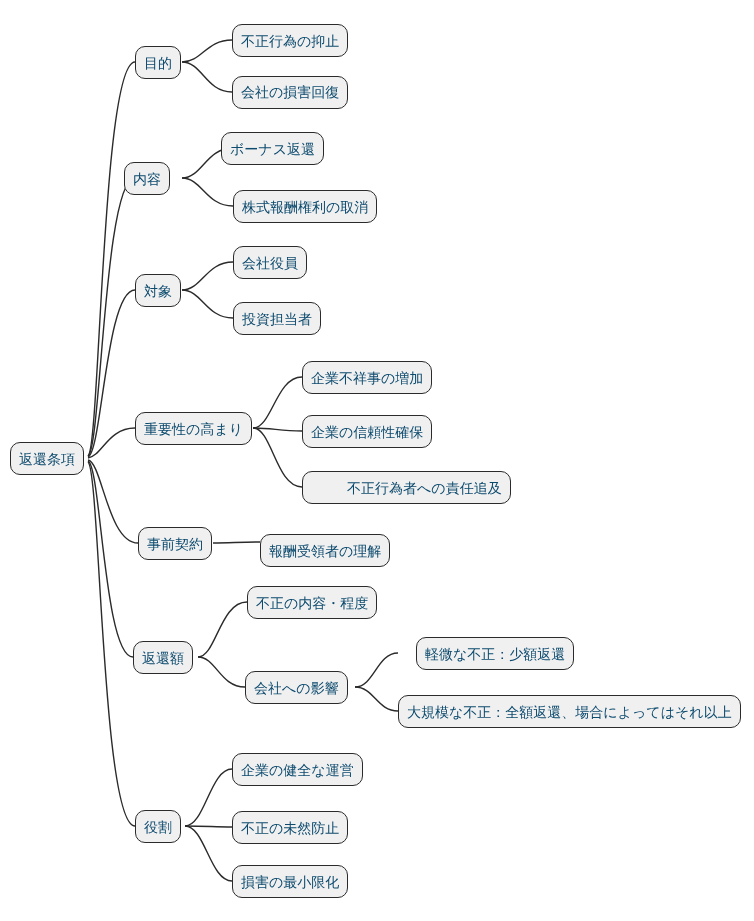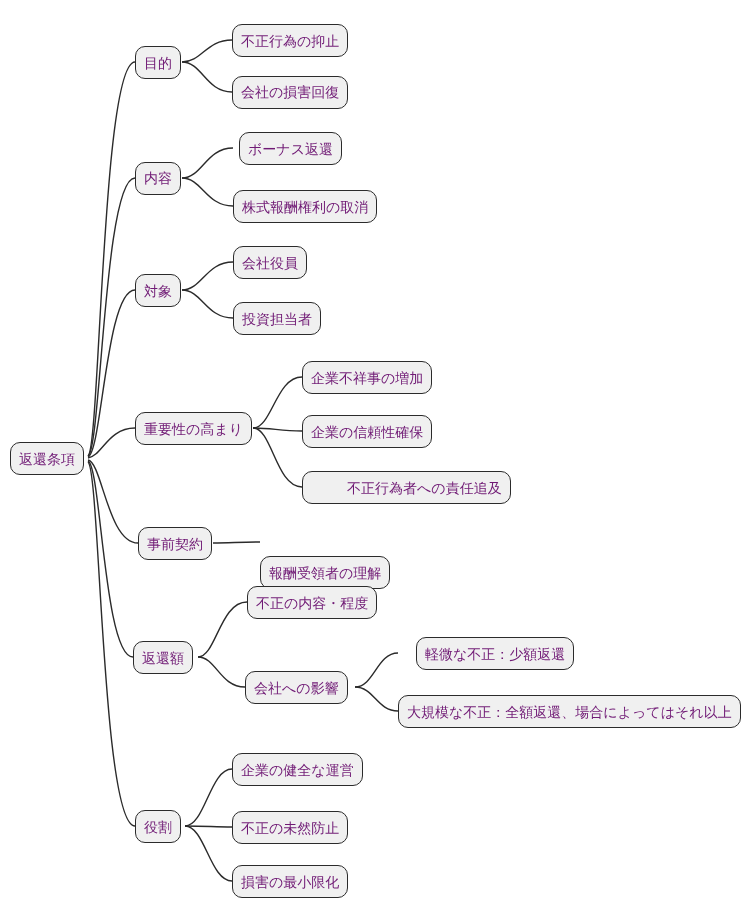--- a/index.html
+++ b/index.html
@@ -28,21 +28,21 @@
   }
   .node {
     position: absolute;
     box-sizing: border-box;
     background: #f0f0f0;
     border: 1.6px solid #2b2b2b;
     border-radius: 10px;
     padding: 5px 8px;
     font-size: 14px;
     line-height: 20px;
-    color: #701a75;
+    color: #0c4a6e;
     white-space: nowrap;
     height: 33px;
     display: flex;
     align-items: center;
   }
 </style>
 </head>
 <body>
 
 <div class="canvas">
@@ -82,35 +82,35 @@
     <path d="M185,826 C207,826 214,827 232,827"></path>
     <path d="M185,826 C205,826 210,881 232,881"></path>
   </svg>
 
   <div class="node" style="left:10px; top:442px;">返還条項</div>
 
   <div class="node" style="left:135px; top:46px;">目的</div>
   <div class="node" style="left:232px; top:24px;">不正行為の抑止</div>
   <div class="node" style="left:232px; top:76px;font-family:Liberation Mono, monospace;">会社の損害回復</div>
 
-  <div class="node" style="left:135px; top:162px;font-family:Liberation Mono, monospace;">内容</div>
-  <div class="node" style="left:239px; top:132px;">ボーナス返還</div>
+  <div class="node" style="left:124px; top:162px;">内容</div>
+  <div class="node" style="left:221px; top:132px;">ボーナス返還</div>
   <div class="node" style="left:233px; top:190px;">株式報酬権利の取消</div>
 
   <div class="node" style="left:135px; top:274px;">対象</div>
   <div class="node" style="left:233px; top:246px;">会社役員</div>
   <div class="node" style="left:233px; top:302px;">投資担当者</div>
 
   <div class="node" style="left:135px; top:412px;">重要性の高まり</div>
   <div class="node" style="left:302px; top:361px;">企業不祥事の増加</div>
   <div class="node" style="left:302px; top:415px;">企業の信頼性確保</div>
   <div class="node" style="left:302px; top:471px;padding-left:44px;">不正行為者への責任追及</div>
 
   <div class="node" style="left:138px; top:527px;">事前契約</div>
-  <div class="node" style="left:260px; top:556px;padding-left:8px;">報酬受領者の理解</div>
+  <div class="node" style="left:260px; top:534px;padding-left:8px;">報酬受領者の理解</div>
 
   <div class="node" style="left:133px; top:641px;">返還額</div>
   <div class="node" style="left:247px; top:586px;">不正の内容・程度</div>
   <div class="node" style="left:245px; top:671px;">会社への影響</div>
   <div class="node" style="left:416px; top:637px;">軽微な不正：少額返還</div>
   <div class="node" style="left:398px; top:695px;">大規模な不正：全額返還、場合によってはそれ以上</div>
 
   <div class="node" style="left:135px; top:810px;text-align:right;">役割</div>
   <div class="node" style="left:232px; top:753px;">企業の健全な運営</div>
   <div class="node" style="left:232px; top:811px;border-radius:10px;">不正の未然防止</div>

